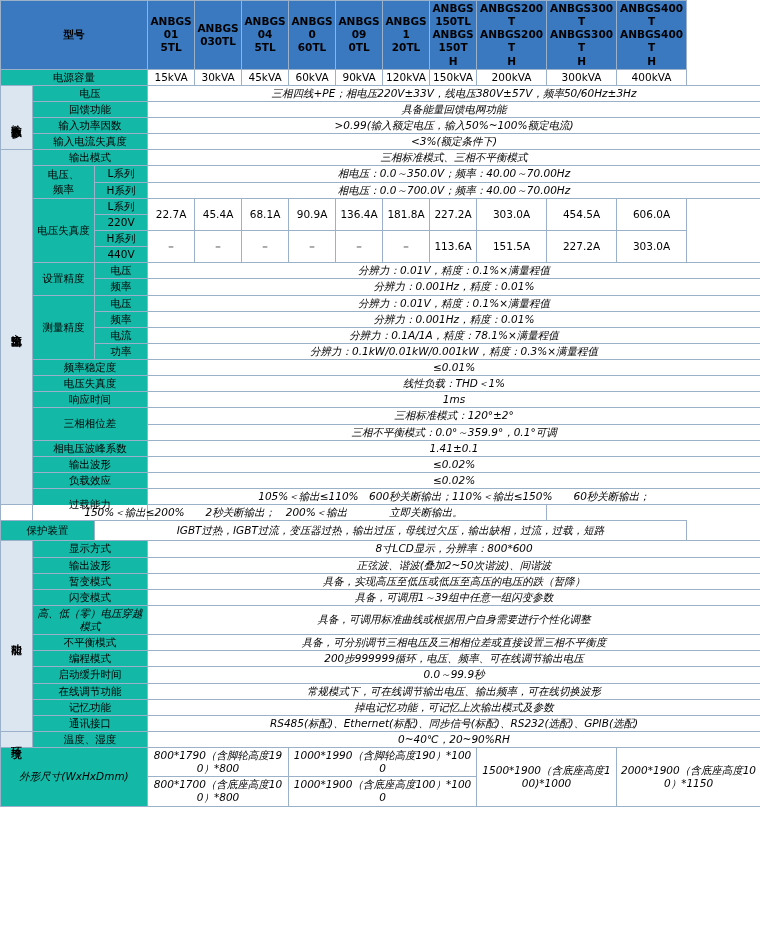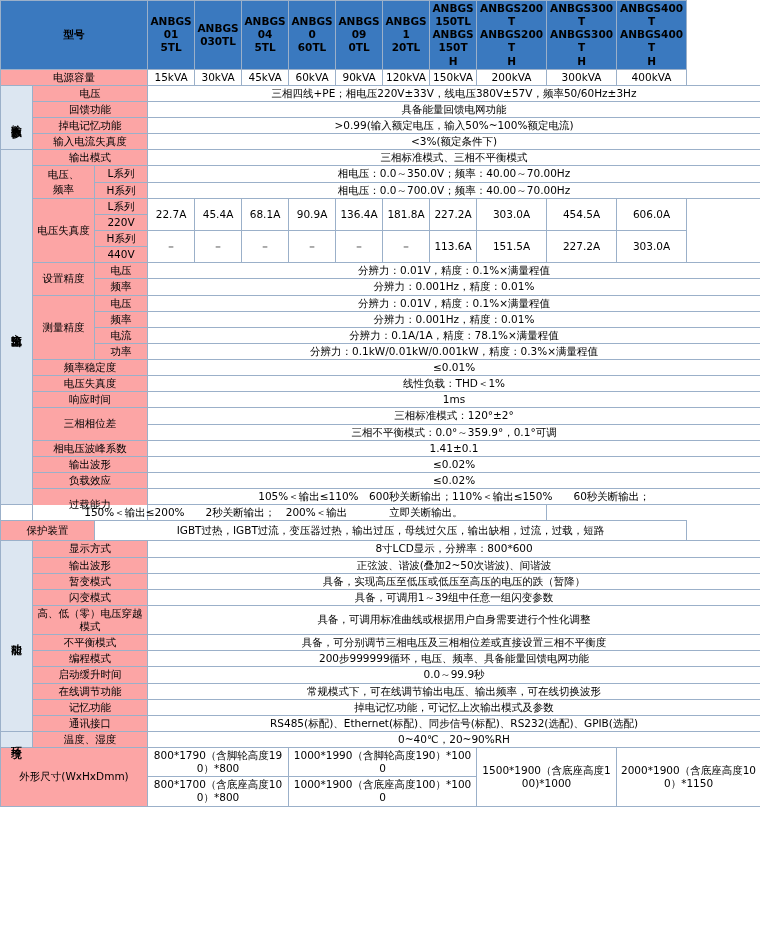--- a/index.html
+++ b/index.html
@@ -33,35 +33,36 @@
     color: #000;
     word-break: break-all;
   }
   .hdr {
     background: #3a79bf;
     color: #ffffff;
     font-weight: bold;
     font-size: 11px;
   }
   .lbl {
-    background: #fca5a5;
+    background: #14b8a6;
     font-weight: normal;
   }
   .val {
     background: #ffffff;
   }
   .sect {
     background: #dce6f1;
     font-weight: bold;
     font-size: 12px;
     letter-spacing: 1px;
   }
   .wrapcell {
     white-space: normal;
     padding: 2px 4px;
+    font-style: italic;
   }
 </style>
 </head>
 <body>
 
 <div id="sheet">
 <table class="spec">
   <colgroup>
     <col style="width:32px">
     <col style="width:62px">
@@ -113,21 +114,21 @@
       <div style="writing-mode:vertical-rl;text-orientation:upright;margin:0 auto;">输入参数</div>
     </td>
     <td class="lbl" colspan="2">电压</td>
     <td class="val wrapcell" colspan="11">三相四线+PE；相电压220V±33V，线电压380V±57V，频率50/60Hz±3Hz</td>
   </tr>
   <tr>
     <td class="lbl" colspan="2">回馈功能</td>
     <td class="val wrapcell" colspan="11">具备能量回馈电网功能</td>
   </tr>
   <tr>
-    <td class="lbl" colspan="2">掉电记忆功能</td>
+    <td class="lbl" colspan="2">输入功率因数</td>
     <td class="val wrapcell" colspan="11">&gt;0.99(输入额定电压，输入50%~100%额定电流)</td>
   </tr>
   <tr>
     <td class="lbl" colspan="2">输入电流失真度</td>
     <td class="val wrapcell" colspan="11">&lt;3%(额定条件下)</td>
   </tr>
 
   <tr>
     <td class="sect" rowspan="22">
       <div style="writing-mode:vertical-rl;text-orientation:upright;margin:0 auto;">交流输出</div>
@@ -280,21 +281,21 @@
   <tr>
     <td class="lbl wrapcell" colspan="2">高、低（零）电压穿越模式</td>
     <td class="val wrapcell" colspan="11">具备，可调用标准曲线或根据用户自身需要进行个性化调整</td>
   </tr>
   <tr>
     <td class="lbl" colspan="2">不平衡模式</td>
     <td class="val wrapcell" colspan="11">具备，可分别调节三相电压及三相相位差或直接设置三相不平衡度</td>
   </tr>
   <tr>
     <td class="lbl" colspan="2">编程模式</td>
-    <td class="val wrapcell" colspan="11">200步999999循环，电压、频率、具备能量回馈电网功能</td>
+    <td class="val wrapcell" colspan="11">200步999999循环，电压、频率、可在线调节输出电压</td>
   </tr>
   <tr>
     <td class="lbl" colspan="2">启动缓升时间</td>
     <td class="val wrapcell" colspan="11">0.0～99.9秒</td>
   </tr>
   <tr>
     <td class="lbl" colspan="2">在线调节功能</td>
     <td class="val wrapcell" colspan="11">常规模式下，可在线调节输出电压、输出频率，可在线切换波形</td>
   </tr>
   <tr>

